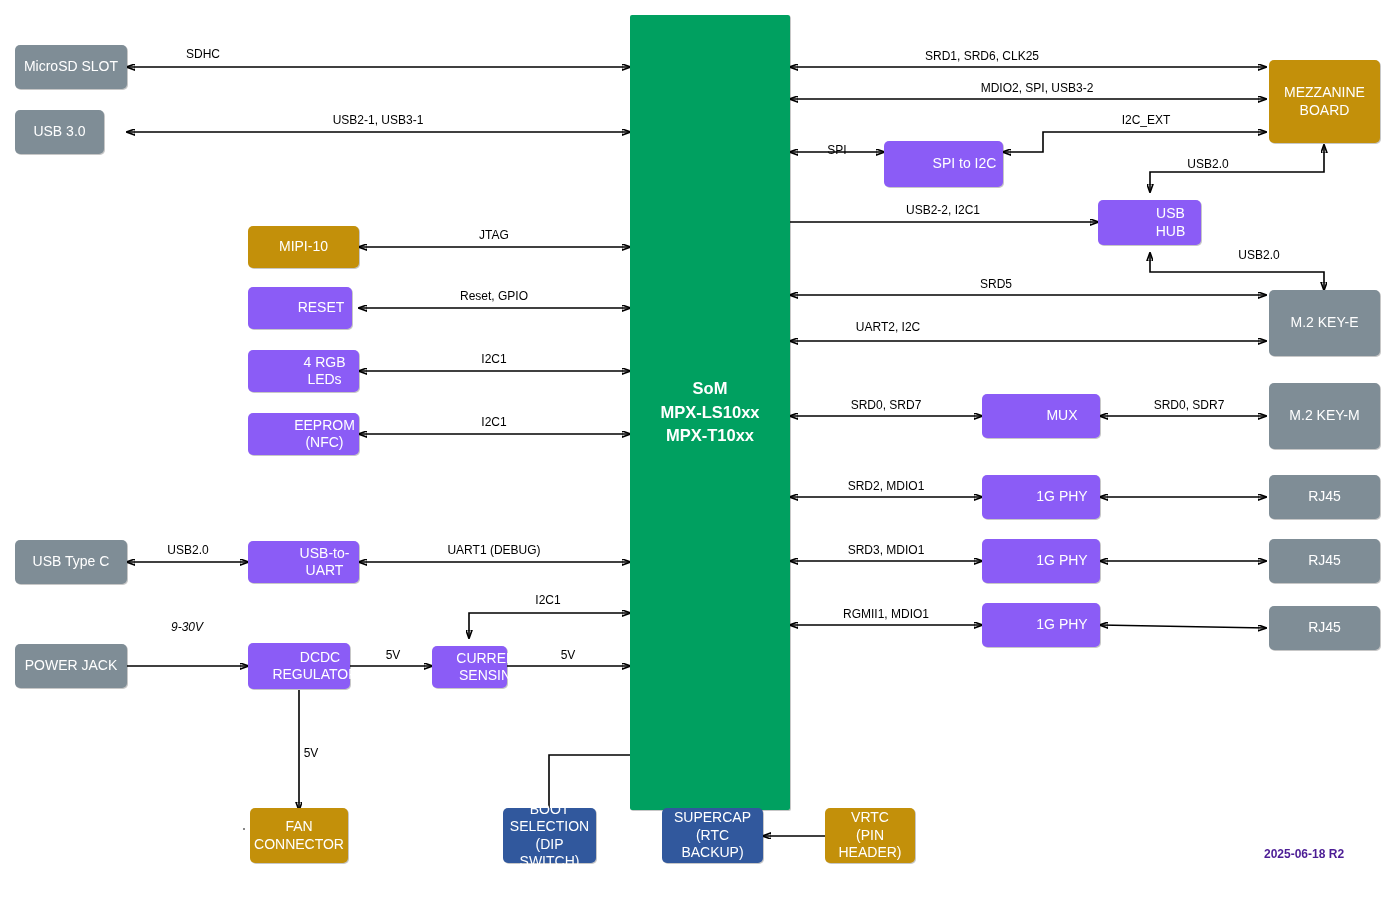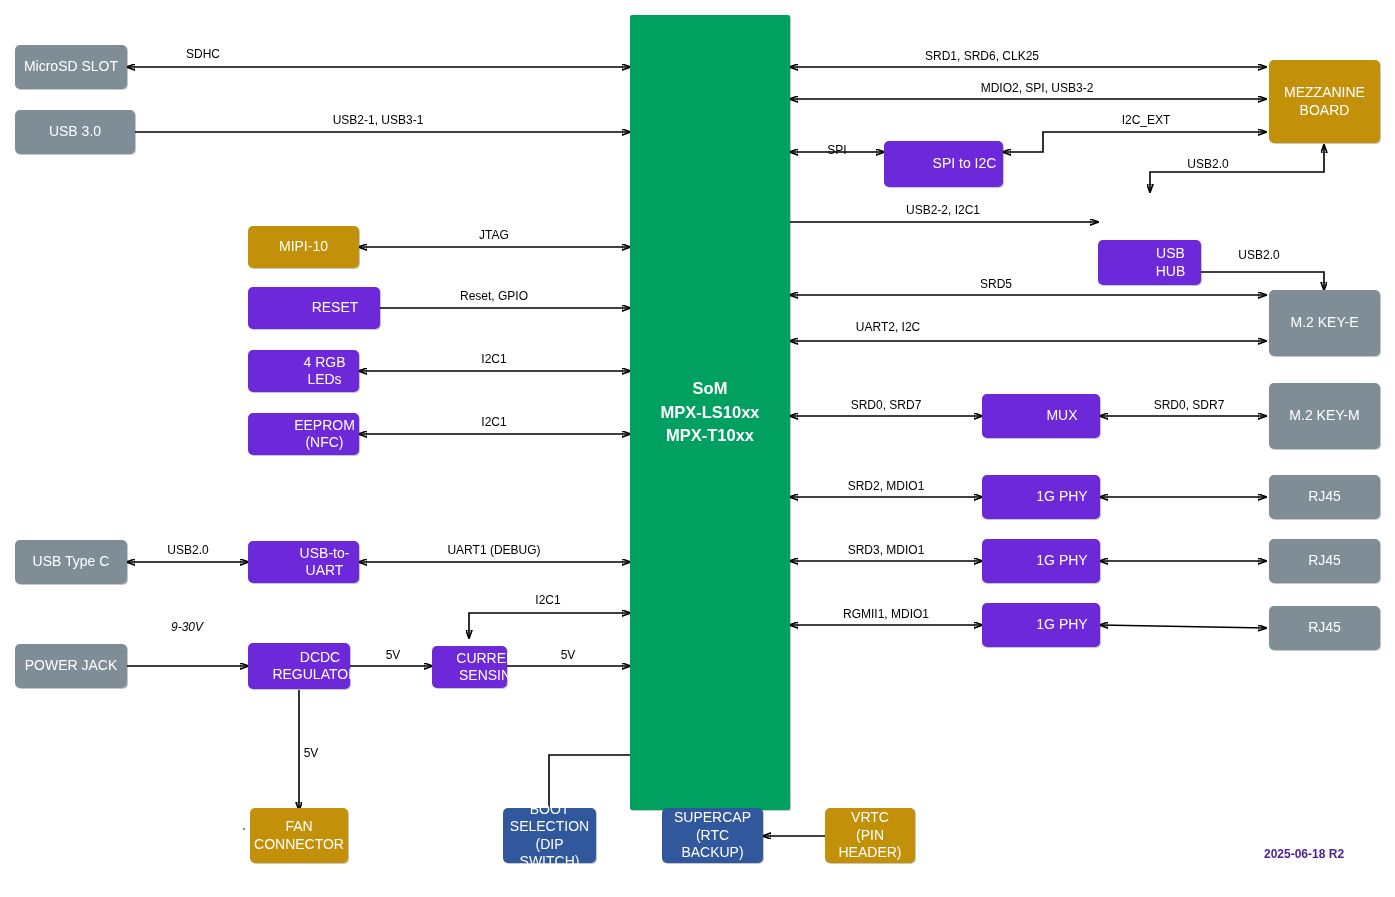--- a/index.html
+++ b/index.html
@@ -3,21 +3,21 @@
 <meta charset="utf-8">
 <style>
   html,body{margin:0;padding:0;background:#ffffff;}
   body{font-family:"Liberation Sans","DejaVu Sans",sans-serif;}
   #canvas{position:relative;width:1395px;height:897px;background:#fff;overflow:hidden;}
   .blk{position:absolute;box-sizing:border-box;border-radius:5px;
        display:flex;align-items:center;justify-content:center;text-align:center;
        color:#ffffff;font-size:14px;line-height:1.25;padding:2px 4px;
        box-shadow:1px 1px 0 rgba(0,0,0,0.22);}
   .blk.gray{background:#7f8d96;}
-  .blk.lgreen{background:#6d28d9;padding-left:46px;}
+  .blk.lgreen{background:#8b5cf6;padding-left:46px;}
   .blk.gold{background:#c3900a;}
   .blk.blue{background:#31589d;}
   .blk.som{background:#00a060;border-radius:2px;font-weight:bold;font-size:16.5px;line-height:1.42;}
   .lbl{position:absolute;font-size:12px;color:#000;white-space:nowrap;}
   .lbl.c{transform:translateX(-50%);}
   svg.wires{position:absolute;left:0;top:0;width:1395px;height:897px;overflow:visible;}
   svg.wires line,svg.wires path,svg.wires polyline{stroke:#000;stroke-width:1.6;fill:none;}
   .stamp{position:absolute;font-size:12px;color:#4c1d95;font-weight:bold;}
   .dot{position:absolute;width:2px;height:2px;background:#888;}
 </style>
@@ -93,28 +93,28 @@
     <div>
       <div>SoM</div>
       <div>MPX-LS10xx</div>
       <div>MPX-T10xx</div>
     </div>
   </div>
 
   <div class="blk gray" style="left:15px;top:45px;width:112px;height:44px;">
     <span>MicroSD SLOT</span>
   </div>
-  <div class="blk gray" style="left:15px;top:110px;width:120px;height:44px;">
+  <div class="blk gray" style="left:15px;top:110px;width:89px;height:44px;">
     <span>USB 3.0</span>
   </div>
 
   <div class="blk gold" style="left:248px;top:226px;width:111px;height:42px;">
     <span>MIPI-10</span>
   </div>
-  <div class="blk lgreen" style="left:248px;top:287px;width:132px;height:42px;">
+  <div class="blk lgreen" style="left:248px;top:287px;width:104px;height:42px;">
     <span>RESET</span>
   </div>
   <div class="blk lgreen" style="left:248px;top:350px;width:111px;height:42px;">
     <span>4 RGB LEDs</span>
   </div>
   <div class="blk lgreen" style="left:248px;top:413px;width:111px;height:42px;">
     <span>EEPROM (NFC)</span>
   </div>
 
   <div class="blk gray" style="left:15px;top:540px;width:112px;height:44px;">
@@ -163,21 +163,21 @@
   <div class="blk gold" style="left:825px;top:808px;width:90px;height:55px;">
     <div>
       <div>VRTC</div>
       <div>(PIN HEADER)</div>
     </div>
   </div>
 
   <div class="blk lgreen" style="left:884px;top:141px;width:119px;height:46px;">
     <span>SPI to I2C</span>
   </div>
-  <div class="blk lgreen" style="left:1098px;top:200px;width:103px;height:45px;margin-top:40px;">
+  <div class="blk lgreen" style="left:1098px;top:200px;width:103px;height:45px;">
     <span>USB HUB</span>
   </div>
   <div class="blk lgreen" style="left:982px;top:394px;width:118px;height:44px;">
     <span>MUX</span>
   </div>
   <div class="blk lgreen" style="left:982px;top:475px;width:118px;height:44px;">
     <span>1G PHY</span>
   </div>
   <div class="blk lgreen" style="left:982px;top:539px;width:118px;height:44px;">
     <span>1G PHY</span>

